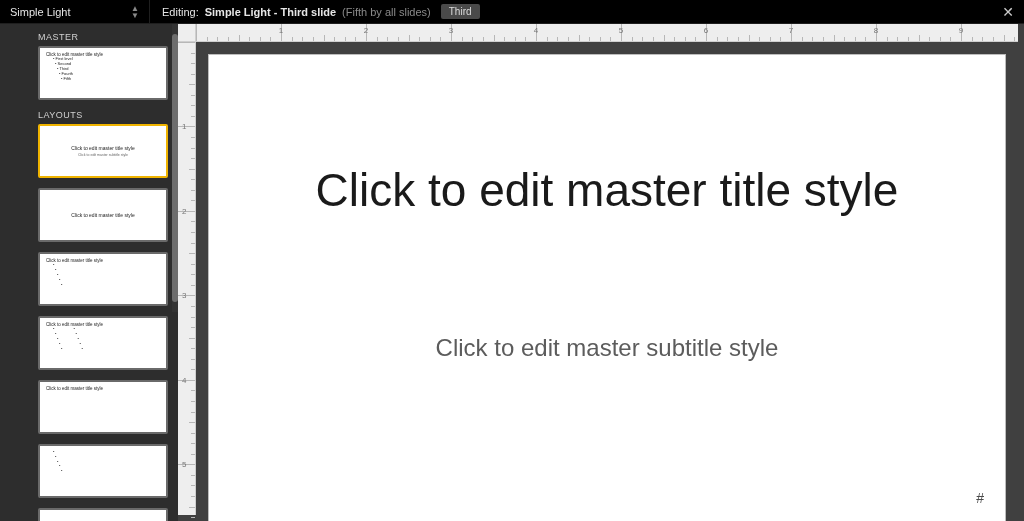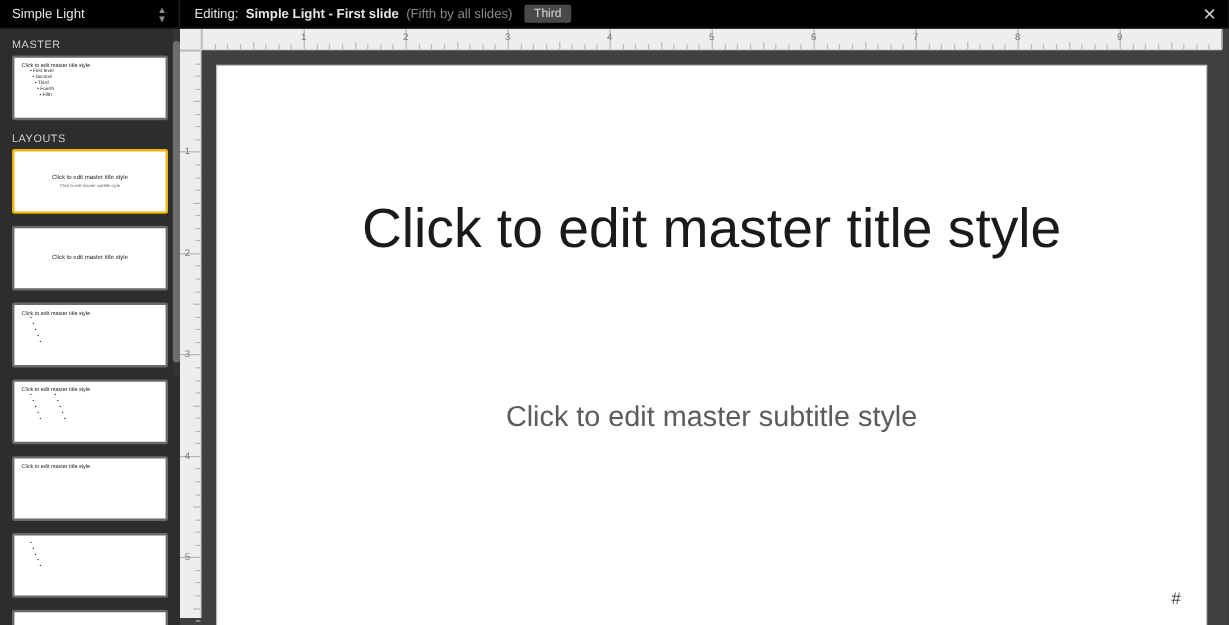--- a/index.html
+++ b/index.html
@@ -8,21 +8,21 @@
   
   .topbar{height:24px;background:#000000;display:flex;align-items:center;font-size:11px;border-bottom:1px solid #1f1f1f;}
   .theme-pick{width:150px;height:100%;display:flex;align-items:center;justify-content:space-between;padding:0 10px;border-right:1px solid #1f1f1f;}
   .theme-pick span.updown{font-size:8px;line-height:7px;opacity:.6;}
   .editing-crumb{display:flex;align-items:center;gap:6px;padding-left:12px;flex:1;}
   .editing-crumb .used{color:#8a8a8a;}
   .rename-btn{background:#4a4a4a;border:none;color:#ddd;font-size:10px;padding:2px 8px;border-radius:2px;margin-left:4px;cursor:pointer;}
   .close-x{width:32px;text-align:center;font-size:14px;color:#ccc;cursor:pointer;}
 
   
-  .main{display:flex;height:calc(100% - 24px);}
+  .main{display:flex;height:calc(100% - 24px);padding-left:28px;}
 
   
   .panel{width:150px;background:#2d2d2d;overflow-y:auto;padding:6px 10px 20px 10px;position:relative;}
   .panel::-webkit-scrollbar{width:6px;}
   .panel::-webkit-scrollbar-thumb{background:#6d6d6d;border-radius:3px;}
   .sect-label{font-size:9px;letter-spacing:.5px;color:#d0d0d0;margin:2px 0 4px 0;}
   .thumb{background:#fff;border:2px solid #6a6a6a;border-radius:2px;height:54px;margin-bottom:10px;padding:4px 6px;color:#222;font-size:4px;line-height:1.2;overflow:hidden;cursor:pointer;}
   .thumb.selected{border-color:#f0b400;}
   .thumb .t-center{display:flex;flex-direction:column;align-items:center;justify-content:center;height:100%;text-align:center;font-size:5px;}
   .thumb .t-sub{font-size:3.5px;color:#666;margin-top:2px;}
@@ -60,21 +60,21 @@
 </head>
 <body>
 
 <div class="topbar">
   <div class="theme-pick">
     <span>Simple Light</span>
     <span class="updown">▲<br>▼</span>
   </div>
   <div class="editing-crumb">
     <span>Editing:</span>
-    <b>Simple Light - First slide</b>
+    <b>Simple Light - Third slide</b>
     <span class="used">(Fifth by all slides)</span>
     <button class="rename-btn">Third</button>
   </div>
   <div class="close-x">
     <span>✕</span>
   </div>
 </div>
 
 <div class="main">
 

